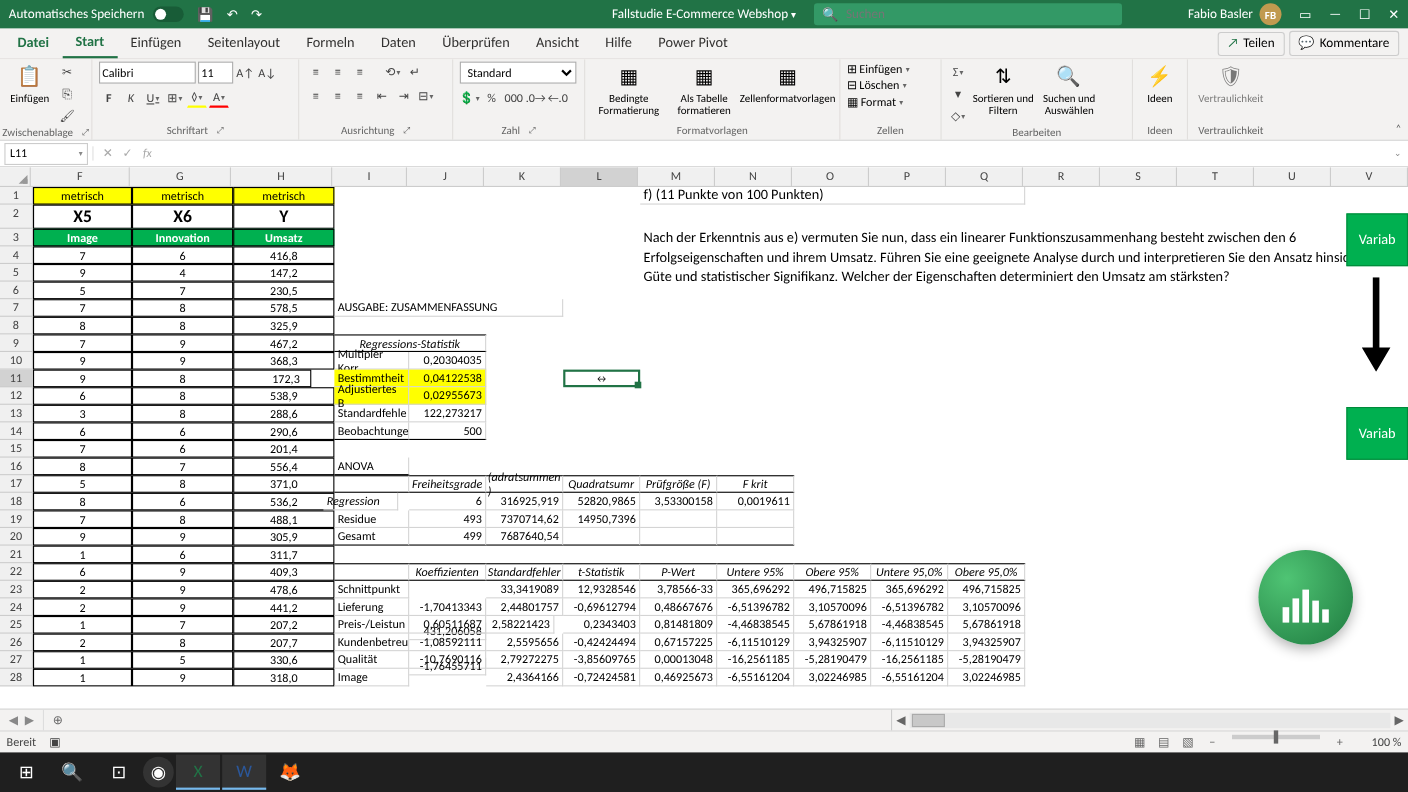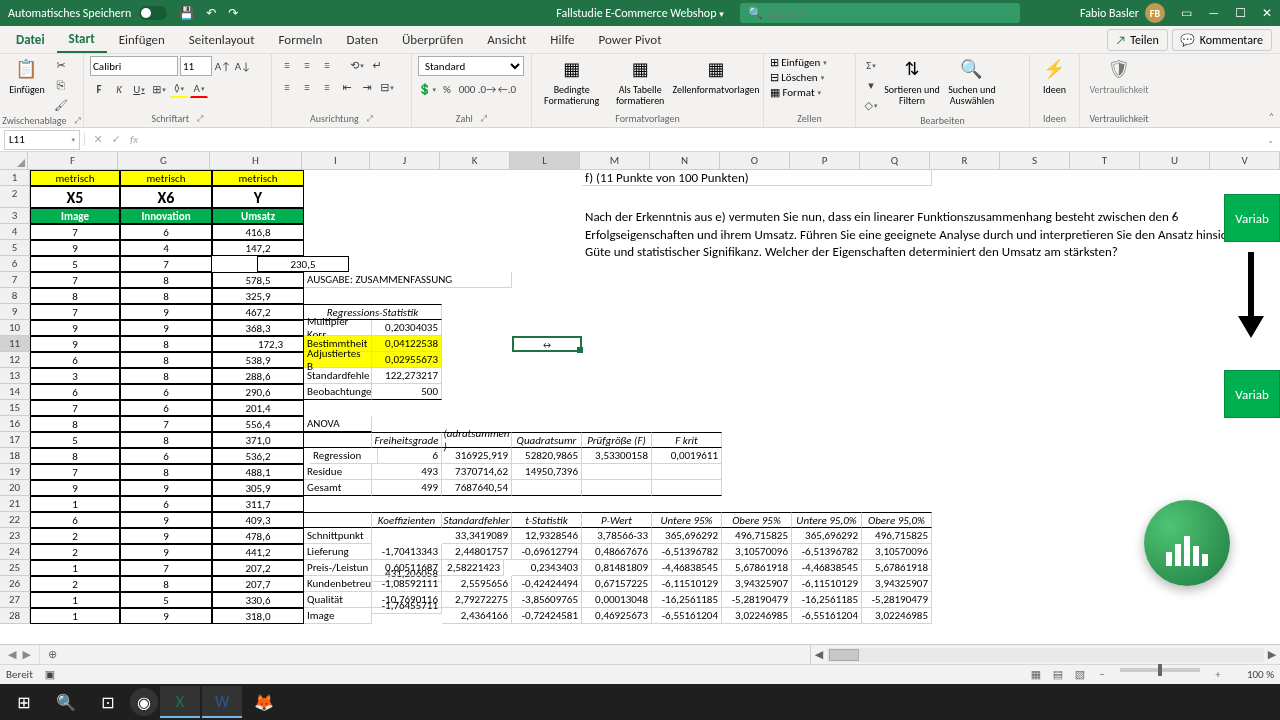--- a/index.html
+++ b/index.html
@@ -410,36 +410,36 @@
       <div class="cell center" style="left: 90px; top: 38px; width: 92px; height: 16px; background: rgb(0, 176, 80); font-weight: bold; color: rgb(255, 255, 255); border: 1px solid rgb(0, 0, 0);">Innovation</div>
       <div class="cell center" style="left: 182px; top: 38px; width: 92px; height: 16px; background: rgb(0, 176, 80); font-weight: bold; color: rgb(255, 255, 255); border: 1px solid rgb(0, 0, 0);">Umsatz</div>
       <div class="cell center" style="left: 0px; top: 54px; width: 90px; height: 16px; border: 1px solid rgb(0, 0, 0);">7</div>
       <div class="cell center" style="left: 90px; top: 54px; width: 92px; height: 16px; border: 1px solid rgb(0, 0, 0);">6</div>
       <div class="cell center" style="left: 182px; top: 54px; width: 92px; height: 16px; border: 1px solid rgb(0, 0, 0);">416,8</div>
       <div class="cell center" style="left: 0px; top: 70px; width: 90px; height: 16px; border: 1px solid rgb(0, 0, 0);">9</div>
       <div class="cell center" style="left: 90px; top: 70px; width: 92px; height: 16px; border: 1px solid rgb(0, 0, 0);">4</div>
       <div class="cell center" style="left: 182px; top: 70px; width: 92px; height: 16px; border: 1px solid rgb(0, 0, 0);">147,2</div>
       <div class="cell center" style="left: 0px; top: 86px; width: 90px; height: 16px; border: 1px solid rgb(0, 0, 0);">5</div>
       <div class="cell center" style="left: 90px; top: 86px; width: 92px; height: 16px; border: 1px solid rgb(0, 0, 0);">7</div>
-      <div class="cell center" style="left: 182px; top: 86px; width: 92px; height: 16px; border: 1px solid rgb(0, 0, 0); margin-left: 45px;">230,5</div>
+      <div class="cell center" style="left: 182px; top: 86px; width: 92px; height: 16px; border: 1px solid rgb(0, 0, 0);">230,5</div>
       <div class="cell center" style="left: 0px; top: 102px; width: 90px; height: 16px; border: 1px solid rgb(0, 0, 0);">7</div>
       <div class="cell center" style="left: 90px; top: 102px; width: 92px; height: 16px; border: 1px solid rgb(0, 0, 0);">8</div>
       <div class="cell center" style="left: 182px; top: 102px; width: 92px; height: 16px; border: 1px solid rgb(0, 0, 0);">578,5</div>
       <div class="cell center" style="left: 0px; top: 118px; width: 90px; height: 16px; border: 1px solid rgb(0, 0, 0);">8</div>
       <div class="cell center" style="left: 90px; top: 118px; width: 92px; height: 16px; border: 1px solid rgb(0, 0, 0);">8</div>
       <div class="cell center" style="left: 182px; top: 118px; width: 92px; height: 16px; border: 1px solid rgb(0, 0, 0);">325,9</div>
       <div class="cell center" style="left: 0px; top: 134px; width: 90px; height: 16px; border: 1px solid rgb(0, 0, 0);">7</div>
       <div class="cell center" style="left: 90px; top: 134px; width: 92px; height: 16px; border: 1px solid rgb(0, 0, 0);">9</div>
       <div class="cell center" style="left: 182px; top: 134px; width: 92px; height: 16px; border: 1px solid rgb(0, 0, 0);">467,2</div>
       <div class="cell center" style="left: 0px; top: 150px; width: 90px; height: 16px; border: 1px solid rgb(0, 0, 0);">9</div>
       <div class="cell center" style="left: 90px; top: 150px; width: 92px; height: 16px; border: 1px solid rgb(0, 0, 0);">9</div>
       <div class="cell center" style="left: 182px; top: 150px; width: 92px; height: 16px; border: 1px solid rgb(0, 0, 0);">368,3</div>
       <div class="cell center" style="left: 0px; top: 166px; width: 90px; height: 16px; border: 1px solid rgb(0, 0, 0);">9</div>
       <div class="cell center" style="left: 90px; top: 166px; width: 92px; height: 16px; border: 1px solid rgb(0, 0, 0);">8</div>
-      <div class="cell center" style="left: 182px; top: 166px; width: 92px; height: 16px; border: 1px solid rgb(0, 0, 0); padding-left: 28px;">172,3</div>
+      <div class="cell center" style="left: 182px; top: 166px; width: 71px; height: 16px; border: 1px solid rgb(0, 0, 0); padding-left: 28px;">172,3</div>
       <div class="cell center" style="left: 0px; top: 182px; width: 90px; height: 16px; border: 1px solid rgb(0, 0, 0);">6</div>
       <div class="cell center" style="left: 90px; top: 182px; width: 92px; height: 16px; border: 1px solid rgb(0, 0, 0);">8</div>
       <div class="cell center" style="left: 182px; top: 182px; width: 92px; height: 16px; border: 1px solid rgb(0, 0, 0);">538,9</div>
       <div class="cell center" style="left: 0px; top: 198px; width: 90px; height: 16px; border: 1px solid rgb(0, 0, 0);">3</div>
       <div class="cell center" style="left: 90px; top: 198px; width: 92px; height: 16px; border: 1px solid rgb(0, 0, 0);">8</div>
       <div class="cell center" style="left: 182px; top: 198px; width: 92px; height: 16px; border: 1px solid rgb(0, 0, 0);">288,6</div>
       <div class="cell center" style="left: 0px; top: 214px; width: 90px; height: 16px; border: 1px solid rgb(0, 0, 0);">6</div>
       <div class="cell center" style="left: 90px; top: 214px; width: 92px; height: 16px; border: 1px solid rgb(0, 0, 0);">6</div>
       <div class="cell center" style="left: 182px; top: 214px; width: 92px; height: 16px; border: 1px solid rgb(0, 0, 0);">290,6</div>
       <div class="cell center" style="left: 0px; top: 230px; width: 90px; height: 16px; border: 1px solid rgb(0, 0, 0);">7</div>
@@ -502,21 +502,21 @@
         <span style="font-size: 9px; margin: auto;">↔</span>
         <div class="sel-handle"></div>
       </div>
       <div class="cell " style="left: 274px; top: 246px; width: 68px; height: 16px; border-bottom: 1px solid rgb(0, 0, 0);">ANOVA</div>
       <div class="cell center italic" style="left: 274px; top: 262px; width: 68px; height: 16px; border-top: 1px solid rgb(0, 0, 0); border-bottom: 1px solid rgb(0, 0, 0);"></div>
       <div class="cell center italic" style="left: 342px; top: 262px; width: 70px; height: 16px; border-top: 1px solid rgb(0, 0, 0); border-bottom: 1px solid rgb(0, 0, 0);">Freiheitsgrade</div>
       <div class="cell center italic" style="left: 412px; top: 262px; width: 70px; height: 16px; border-top: 1px solid rgb(0, 0, 0); border-bottom: 1px solid rgb(0, 0, 0);">(adratsummen )</div>
       <div class="cell center italic" style="left: 482px; top: 262px; width: 70px; height: 16px; border-top: 1px solid rgb(0, 0, 0); border-bottom: 1px solid rgb(0, 0, 0);">Quadratsumr</div>
       <div class="cell center italic" style="left: 552px; top: 262px; width: 70px; height: 16px; border-top: 1px solid rgb(0, 0, 0); border-bottom: 1px solid rgb(0, 0, 0);">Prüfgröße (F)</div>
       <div class="cell center italic" style="left: 622px; top: 262px; width: 70px; height: 16px; border-top: 1px solid rgb(0, 0, 0); border-bottom: 1px solid rgb(0, 0, 0);">F krit</div>
-      <div class="cell " style="left: 280px; top: 278px; width: 68px; height: 16px;">Regression</div>
+      <div class="cell " style="left: 264px; top: 278px; width: 68px; height: 16px; font-style: italic;">Regression</div>
       <div class="cell right" style="left: 342px; top: 278px; width: 70px; height: 16px;">6</div>
       <div class="cell right" style="left: 412px; top: 278px; width: 70px; height: 16px;">316925,919</div>
       <div class="cell right" style="left: 482px; top: 278px; width: 70px; height: 16px;">52820,9865</div>
       <div class="cell right" style="left: 552px; top: 278px; width: 70px; height: 16px;">3,53300158</div>
       <div class="cell right" style="left: 622px; top: 278px; width: 70px; height: 16px;">0,0019611</div>
       <div class="cell " style="left: 274px; top: 294px; width: 68px; height: 16px;">Residue</div>
       <div class="cell right" style="left: 342px; top: 294px; width: 70px; height: 16px;">493</div>
       <div class="cell right" style="left: 412px; top: 294px; width: 70px; height: 16px;">7370714,62</div>
       <div class="cell right" style="left: 482px; top: 294px; width: 70px; height: 16px;">14950,7396</div>
       <div class="cell right" style="left: 552px; top: 294px; width: 70px; height: 16px;"></div>

